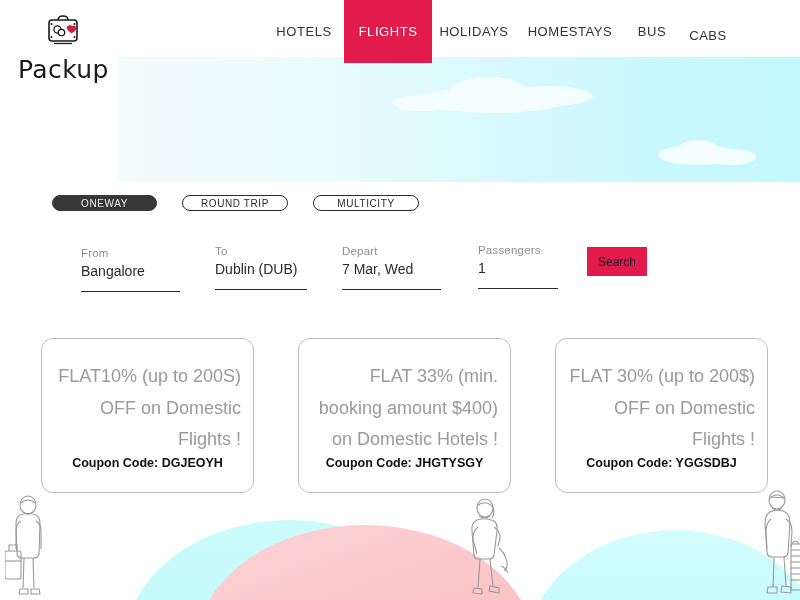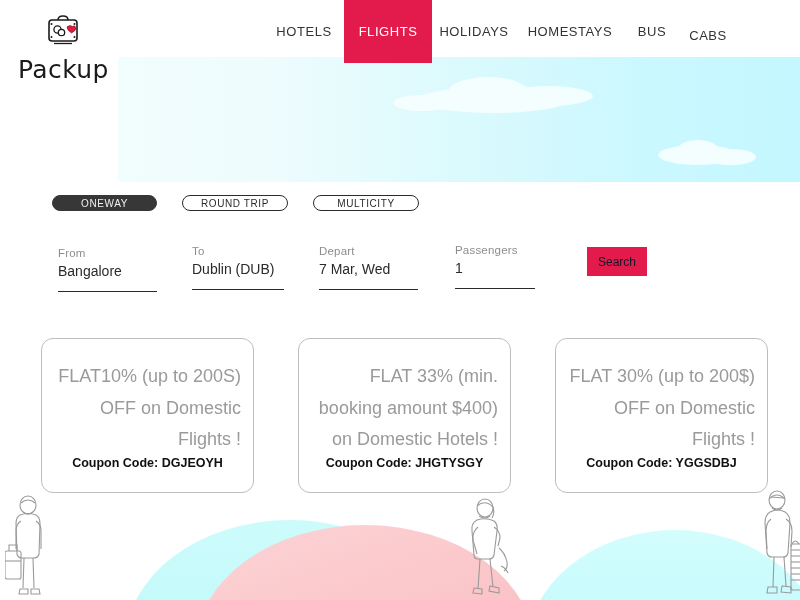--- a/index.html
+++ b/index.html
@@ -116,21 +116,21 @@
     background: #373737;
     border-color: #373737;
     color: #f0f0f0;
   }
   .pill.p-oneway    { width: 105px; }
   .pill.p-round     { width: 106px; }
   .pill.p-multicity { width: 106px; }
 
   
   .form { position: absolute; left: 0; top: 0; z-index: 5; }
-  .field { position: absolute; }
+  .field { position: absolute; margin-left: 23px; }
   .field-label {
     font-size: 11.5px;
     color: #8d8d8d;
     letter-spacing: .2px;
     display: block;
   }
   .field-value {
     display: block;
     margin-top: 4px;
     padding-bottom: 12px;

